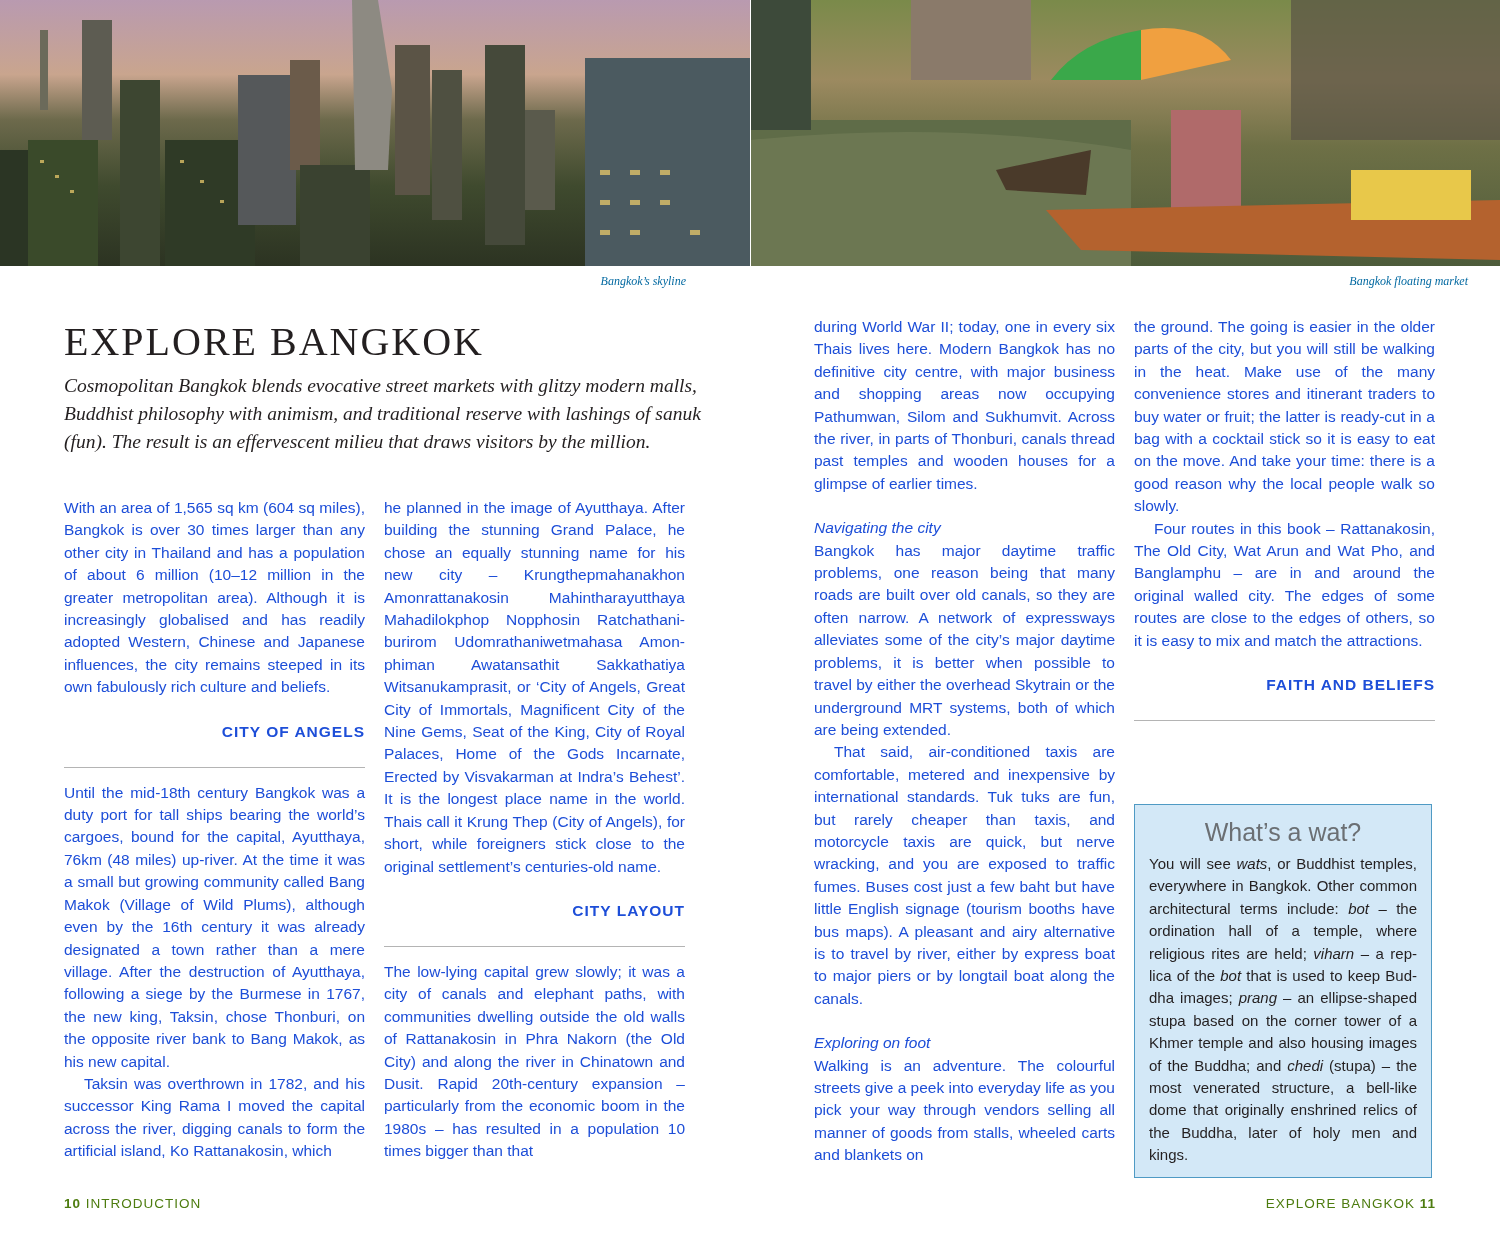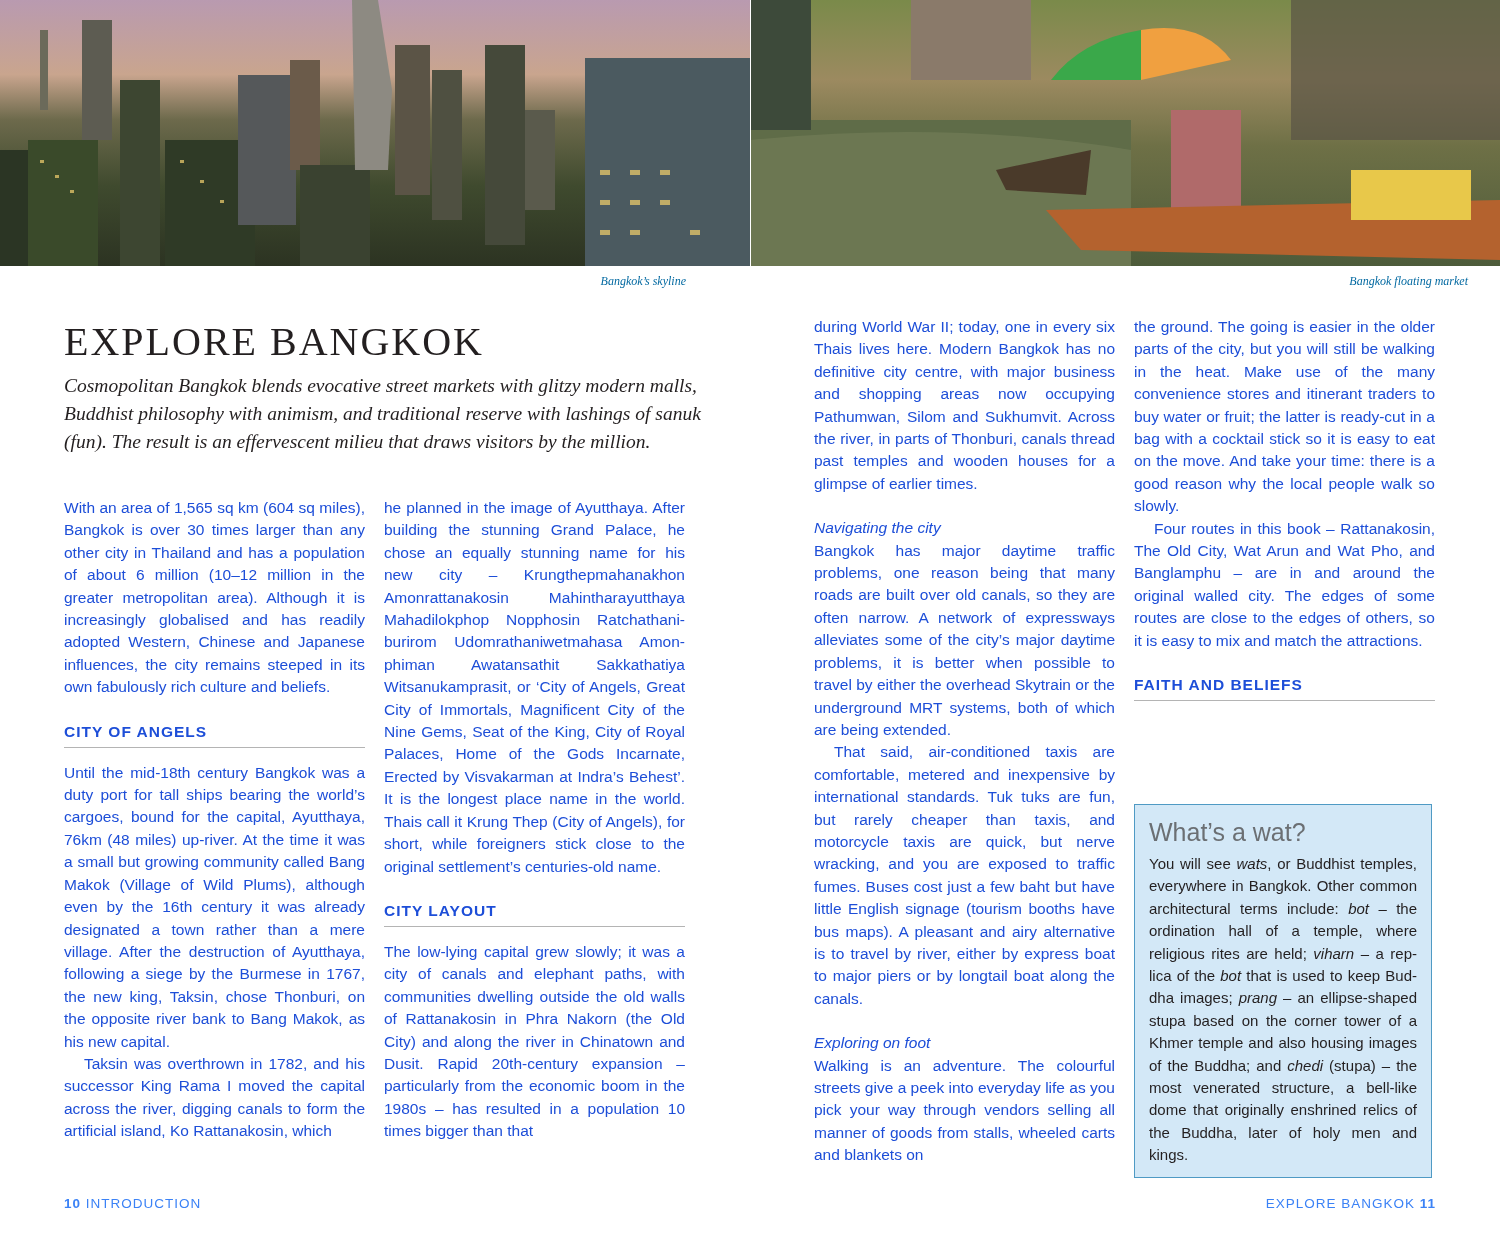--- a/index.html
+++ b/index.html
@@ -28,31 +28,31 @@
     font-size: 19.5px; line-height: 28px; color: #231f20; }
 
   .col { position: absolute; width: 301px; font-size: 15.5px; line-height: 22.4px; color: #1d4ed8; }
   .col p { margin: 0; text-align: justify; hyphens: manual; }
   .col p.indent { text-indent: 20px; }
   .col-1 { left: 64px; top: 497px; }
   .col-2 { left: 384px; top: 497px; }
   .col-3 { left: 814px; top: 316px; }
   .col-4 { left: 1134px; top: 316px; }
 
-  .section-head { margin: 22px 0 1px 0; padding-bottom: 4px; text-align: left;
+  .section-head { margin: 22px 0 1px 0; padding-bottom: 24px; text-align: right;
     font-weight: bold; font-size: 15.5px; letter-spacing: 1px; line-height: 22px;
     border-bottom: 1.5px solid #b4b4b4; margin-bottom: 14px; }
   .sub-head { margin: 22px 0 0 0; font-style: italic; font-size: 15.5px; line-height: 22.4px; }
 
   .wat-box { position: absolute; left: 1134px; top: 804px; width: 268px; padding: 12px 14px 10px 14px;
     background: #d3e8f7; border: 1.5px solid #4f9ac4; }
-  .wat-title { margin: 0 0 6px 0; font-size: 25px; font-weight: normal; color: #6b6f73; line-height: 30px; }
+  .wat-title { margin: 0 0 6px 0; font-size: 25px; font-weight: normal; color: #6b6f73; line-height: 30px; text-align: center; }
   .wat-body { margin: 0; font-size: 15px; line-height: 22.4px; text-align: justify; color: #231f20; }
 
-  .folio { position: absolute; top: 1196px; font-size: 13.5px; letter-spacing: 1px; color: #3b82f6; }
+  .folio { position: absolute; top: 1196px; font-size: 13.5px; letter-spacing: 1px; color: #4d7c0f; }
   .folio-left { left: 64px; }
   .folio-right { right: 64px; padding-left: 41px; }
   .folio .num { font-weight: bold; }
 </style>
 </head>
 <body>
 
 <div class="photo photo-skyline">
   <svg viewBox="0 0 750 266" preserveAspectRatio="none">
     <rect x="0" y="150" width="28" height="116" fill="#2b3524"></rect>

